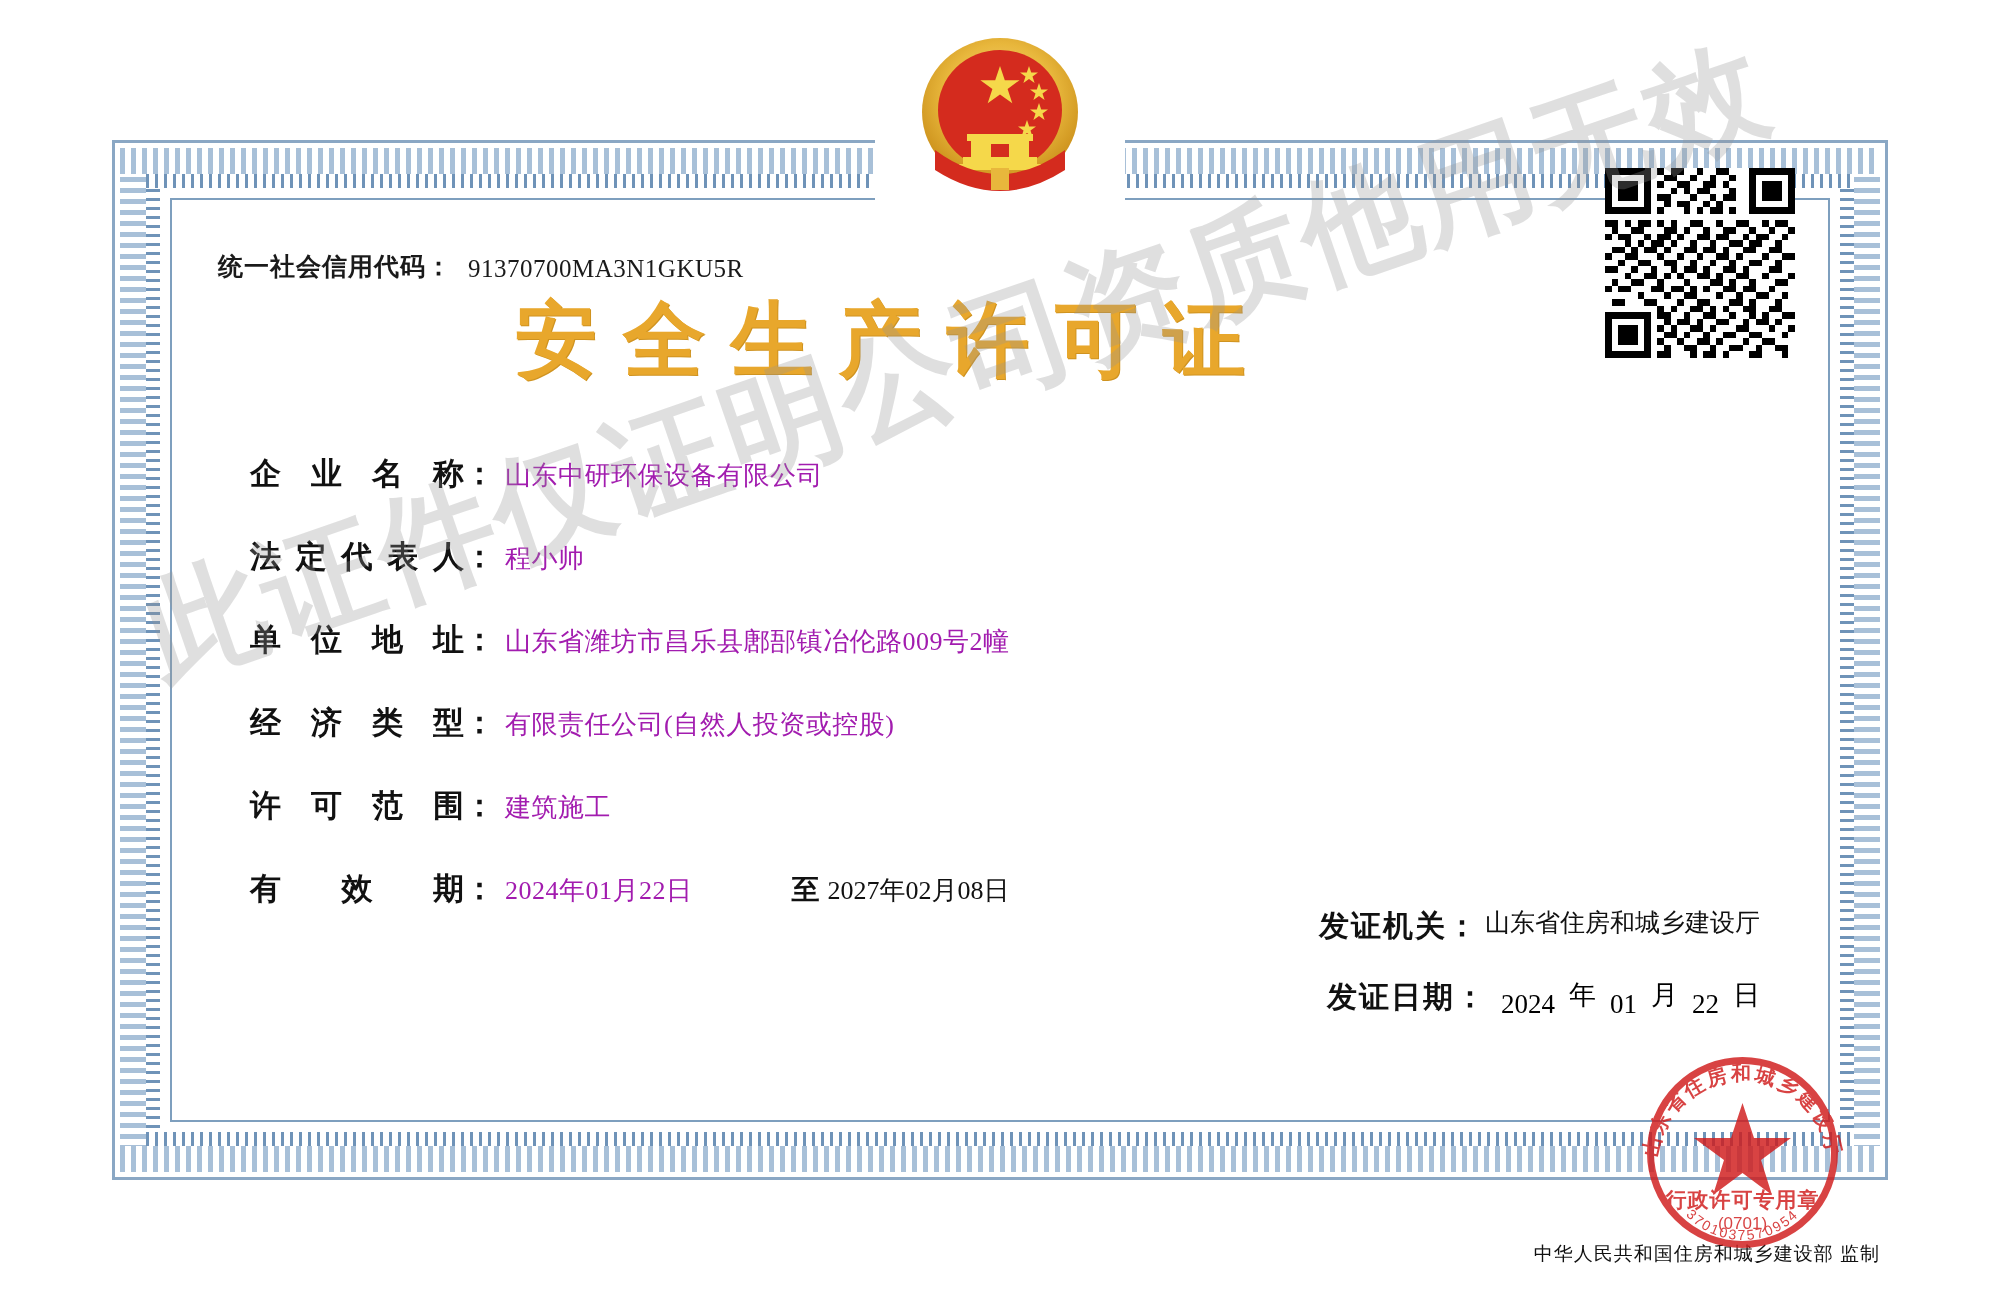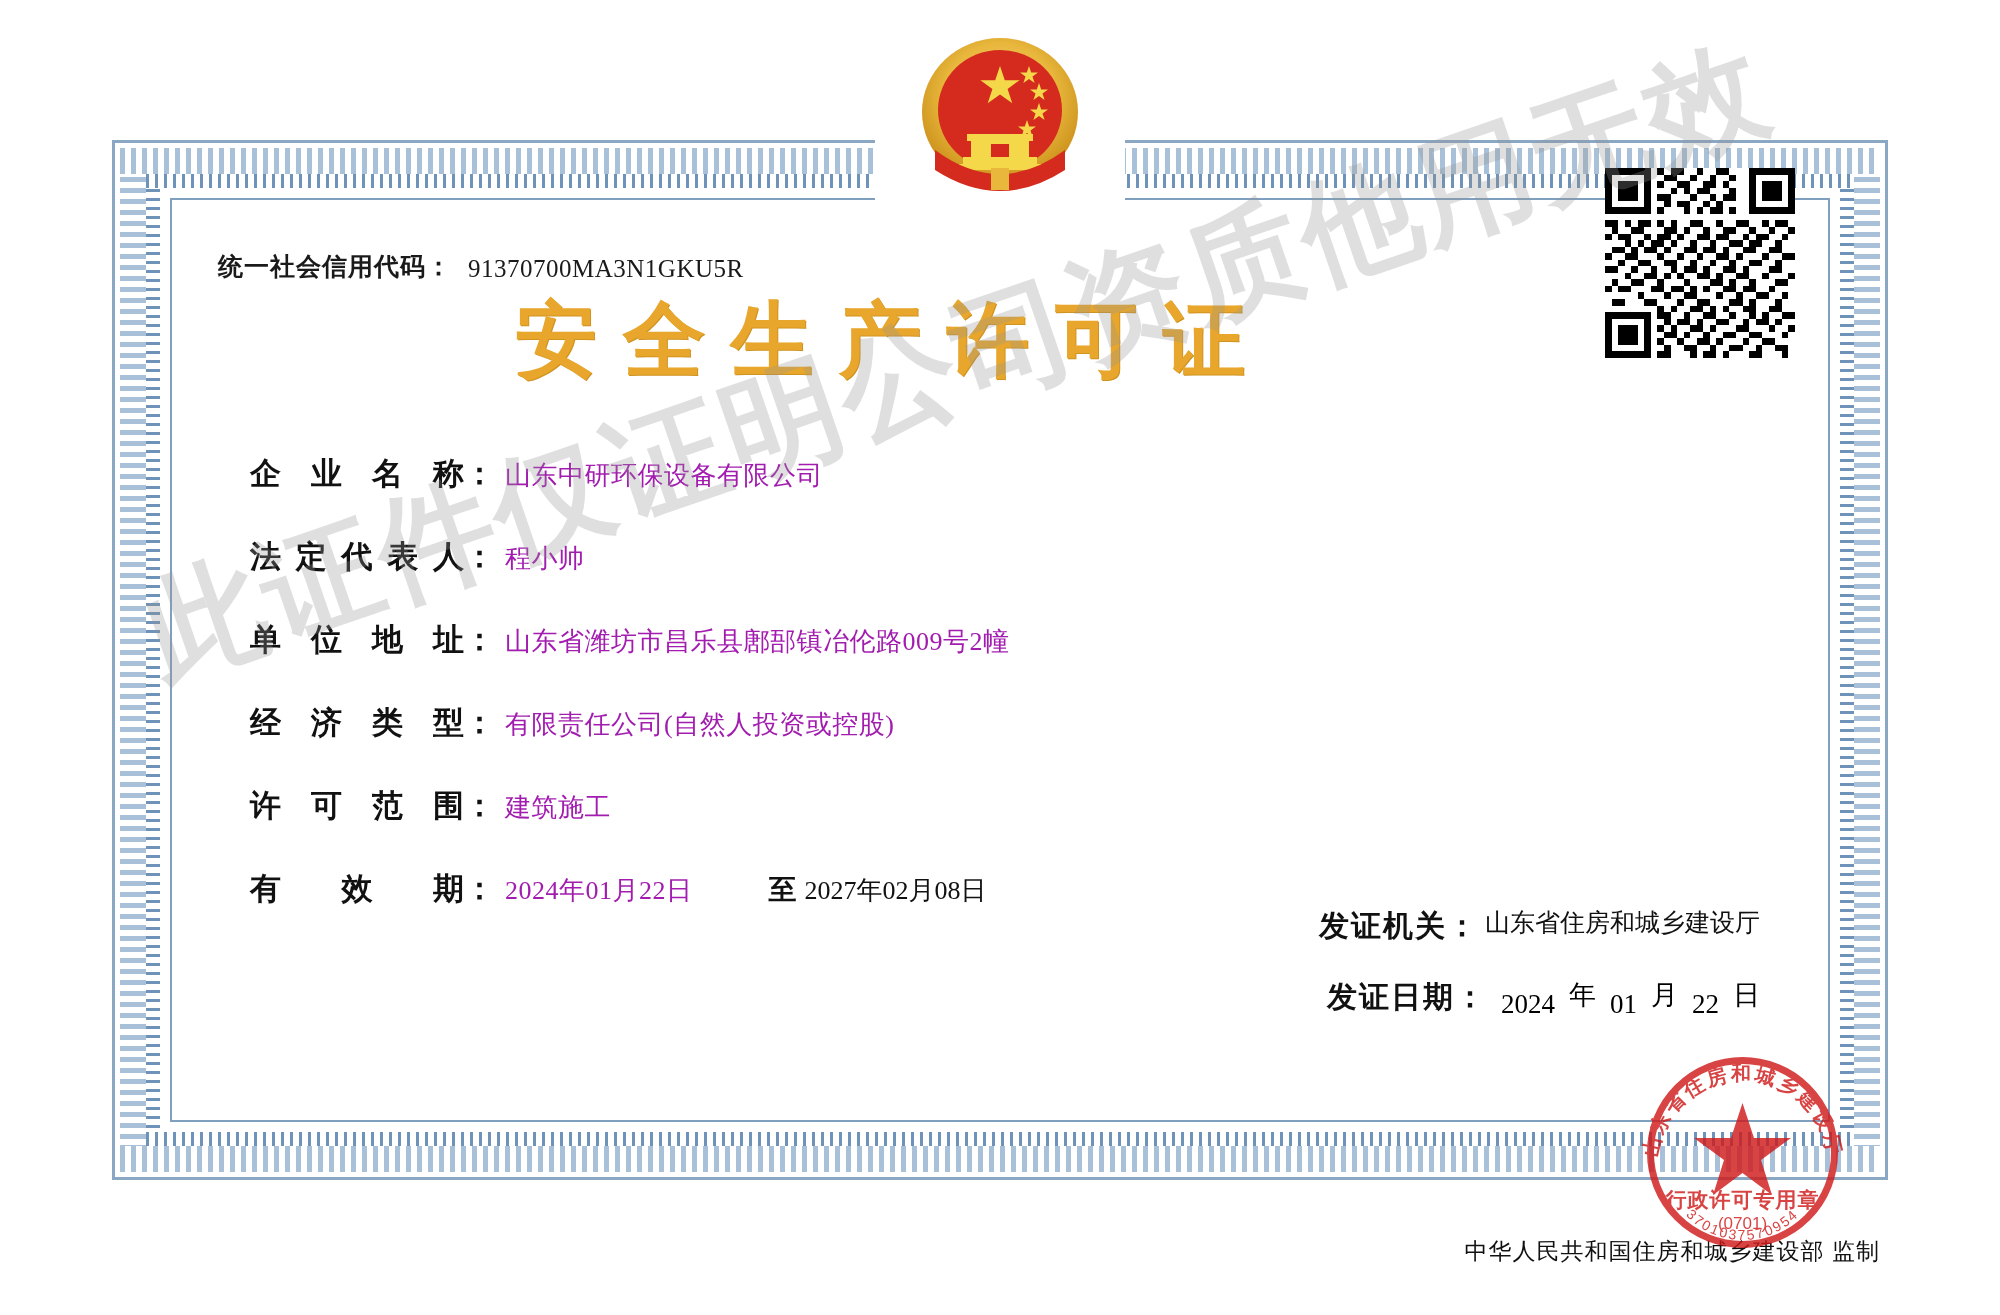--- a/index.html
+++ b/index.html
@@ -205,21 +205,21 @@
   }
   .field-value {
     font-size: 26px;
     color: #a21caf;
     font-family: "Liberation Serif", serif;
     letter-spacing: 0.5px;
   }
   .valid-to {
     font-size: 26px;
     color: #111;
-    margin-left: 76px;
+    margin-left: 99px;
     font-family: "Liberation Serif", serif;
   }
   .valid-to .to-word {
     font-weight: bold;
     font-size: 28px;
     font-family: "Liberation Sans", sans-serif;
     margin-right: 8px;
   }
 
   .issuer-block {
@@ -290,21 +290,21 @@
     letter-spacing: 4px;
     transform: rotate(-19deg);
     transform-origin: left center;
     white-space: nowrap;
   }
 
   .footer {
     position: absolute;
     right: 120px;
     bottom: 48px;
-    font-size: 23px;
+    font-size: 19px;
     color: #111;
     font-family: "Liberation Sans", sans-serif;
     letter-spacing: 1px;
   }
 </style>
 </head>
 <body>
 
 <div class="certificate">
 

